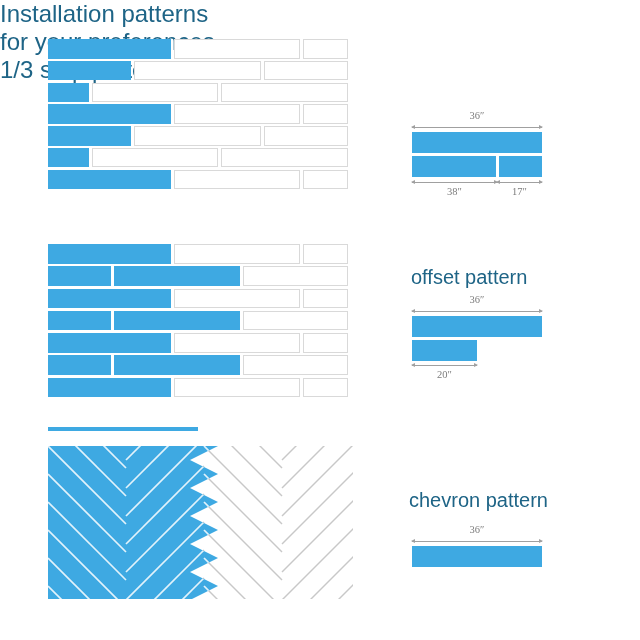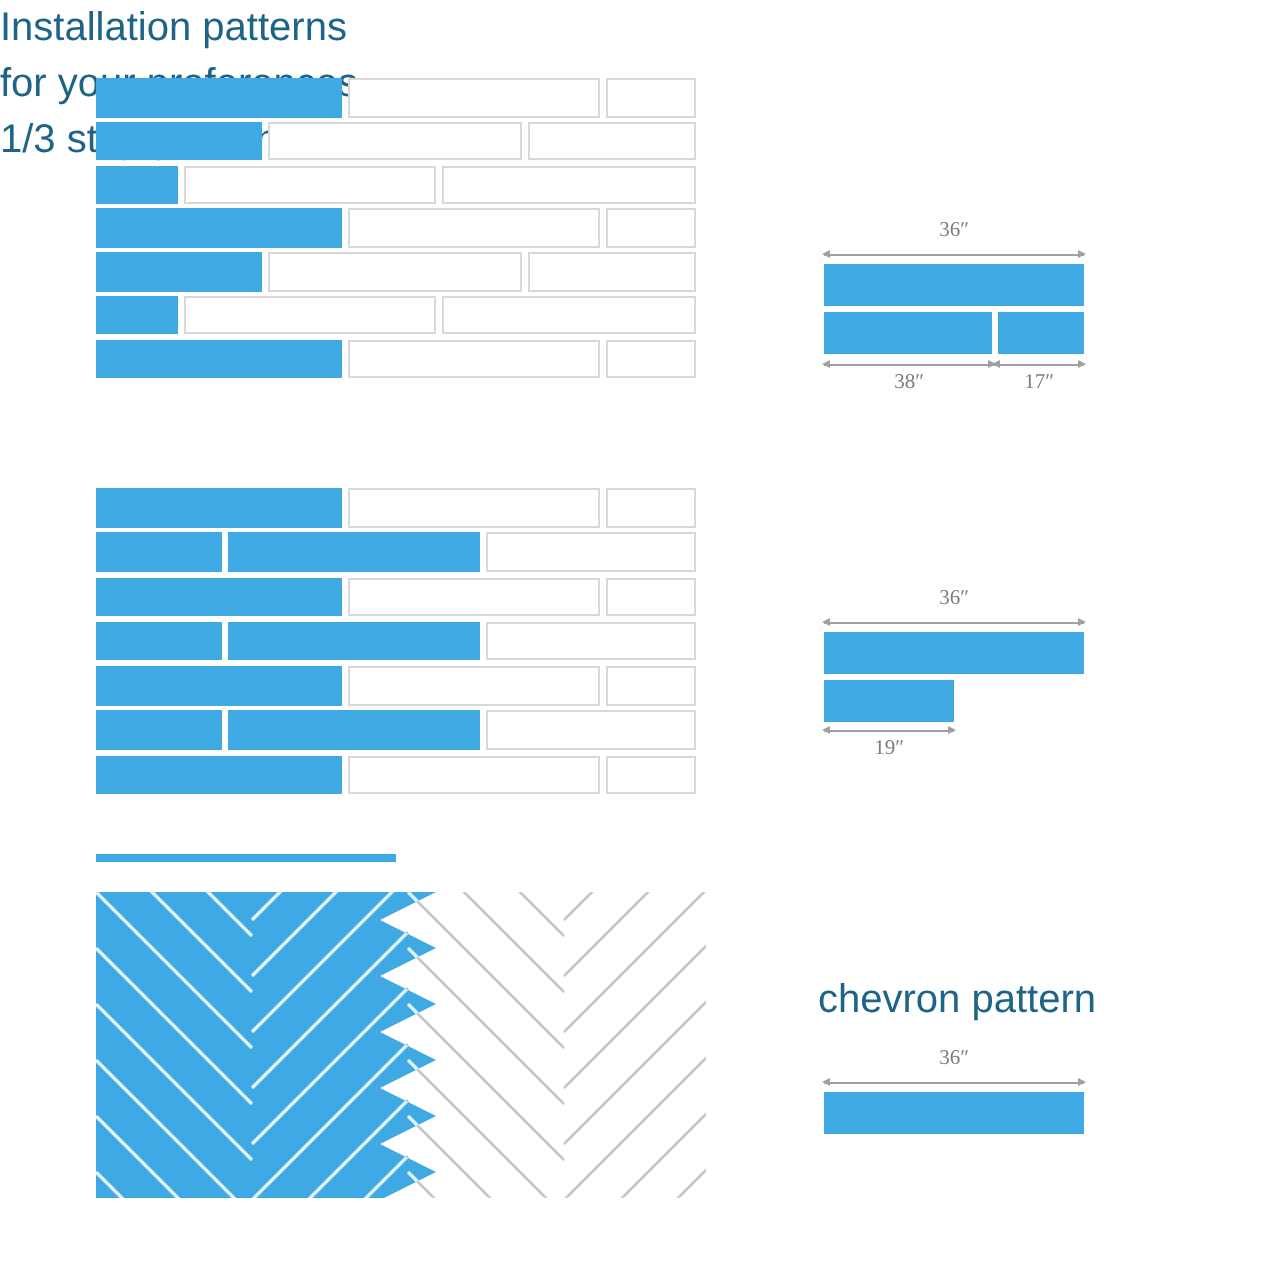--- a/index.html
+++ b/index.html
@@ -18,21 +18,21 @@
   .segw{background:#fff;border:1px solid var(--plankborder);}
   #step-pattern{left:48px;top:39px;width:300px;height:150px;}
   #offset-pattern{left:48px;top:244px;width:300px;height:153px;}
 
   
   #chevron-strip{position:absolute;left:48px;top:427px;width:150px;height:4px;background:var(--blue);}
   #chevron-svg{position:absolute;left:48px;top:446px;width:305px;height:153px;}
 
   
   .h{position:absolute;font-size:20px;color:var(--heading);white-space:nowrap;}
-  #title{left:404px;top:30px;line-height:28px;font-size:20px;color:var(--heading);}
+  #title{left:404px;top:30px;line-height:28px;font-size:24px;color:var(--heading);}
 
   
   .bar{position:absolute;background:var(--blue);height:21px;}
   .dim{position:absolute;height:0;border-top:1px solid var(--dimline);}
   .dim::before{content:"";position:absolute;left:-1px;top:-3px;width:0;height:0;
     border-top:2.5px solid transparent;border-bottom:2.5px solid transparent;
     border-right:4.5px solid var(--dimline);}
   .dim::after{content:"";position:absolute;right:-1px;top:-3px;width:0;height:0;
     border-top:2.5px solid transparent;border-bottom:2.5px solid transparent;
     border-left:4.5px solid var(--dimline);}
@@ -227,25 +227,26 @@
   <div class="dlabel" style="left:412px;top:110px;width:130px;">36″</div>
   <div class="dim" style="left:412px;top:127px;width:130px;"></div>
   <div class="bar" style="left:412px;top:132px;width:130px;"></div>
   <div class="bar" style="left:412px;top:156px;width:84px;"></div>
   <div class="bar" style="left:499px;top:156px;width:43px;"></div>
   <div class="dim" style="left:412px;top:182px;width:85px;"></div>
   <div class="dim" style="left:497px;top:182px;width:45px;"></div>
   <div class="dlabel" style="left:412px;top:186px;width:85px;">38″</div>
   <div class="dlabel" style="left:497px;top:186px;width:45px;">17″</div>
 
+  <div class="h" style="left:411px;top:266px;">offset pattern</div>
   <div class="dlabel" style="left:412px;top:294px;width:130px;">36″</div>
   <div class="dim" style="left:412px;top:311px;width:130px;"></div>
   <div class="bar" style="left:412px;top:316px;width:130px;"></div>
   <div class="bar" style="left:412px;top:340px;width:65px;"></div>
   <div class="dim" style="left:412px;top:365px;width:65px;"></div>
-  <div class="dlabel" style="left:412px;top:369px;width:65px;">19″</div>
+  <div class="dlabel" style="left:412px;top:369px;width:65px;">20″</div>
 
   <div class="h" style="left:409px;top:489px;">chevron pattern</div>
   <div class="dlabel" style="left:412px;top:524px;width:130px;">36″</div>
   <div class="dim" style="left:412px;top:541px;width:130px;"></div>
   <div class="bar" style="left:412px;top:546px;width:130px;"></div>
 
 </div>
 
 </body></html>

